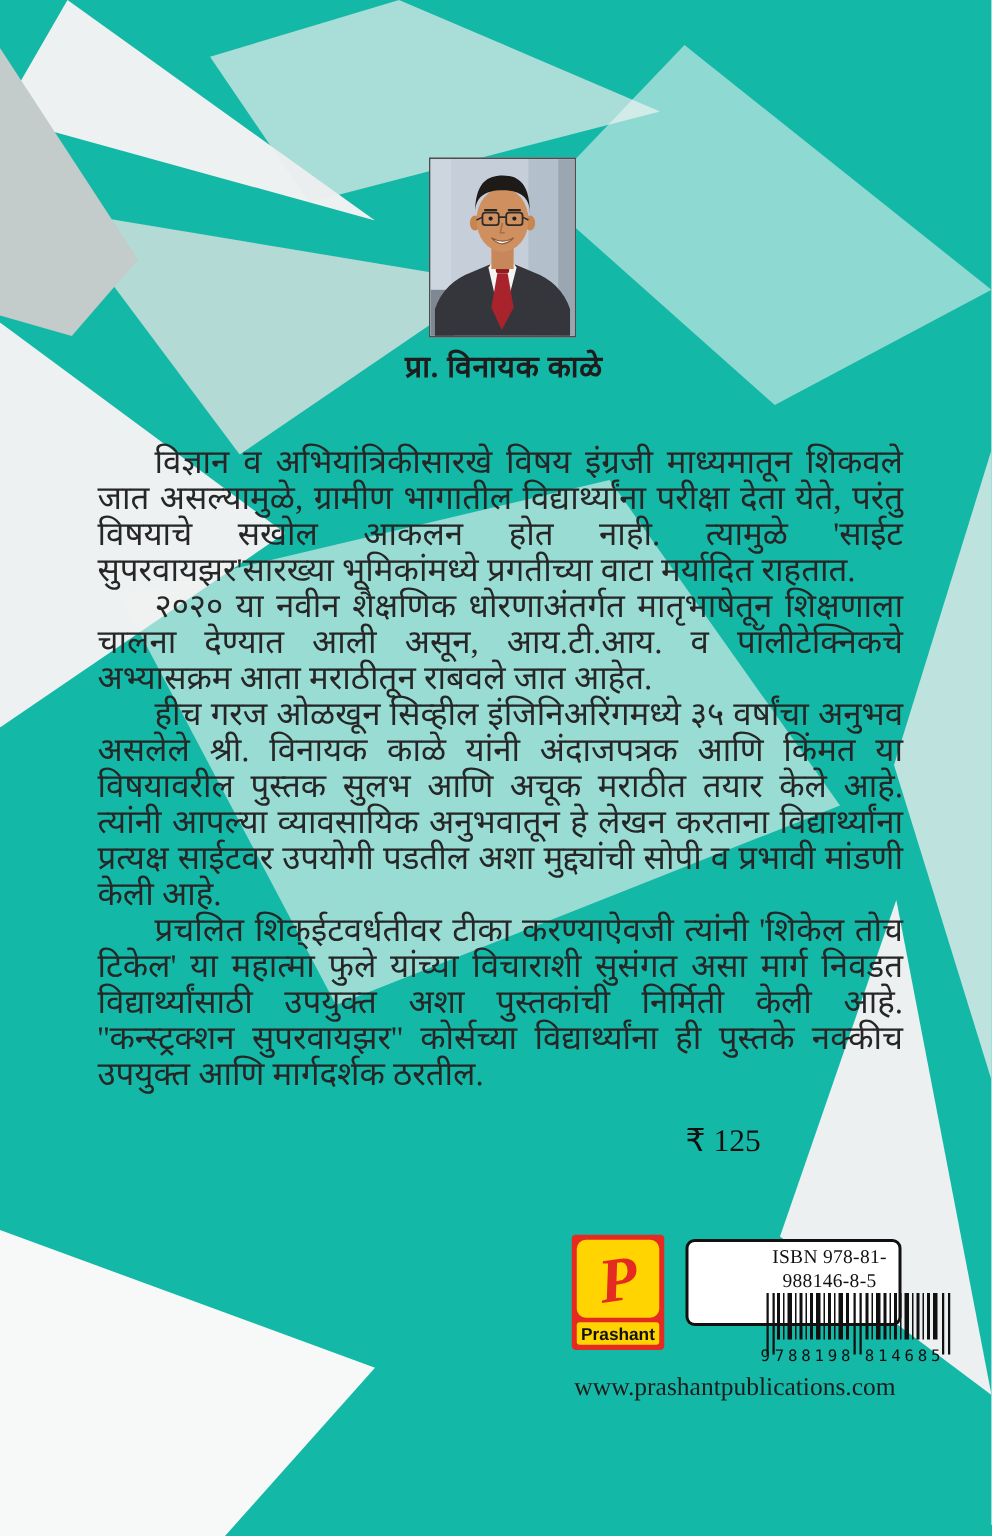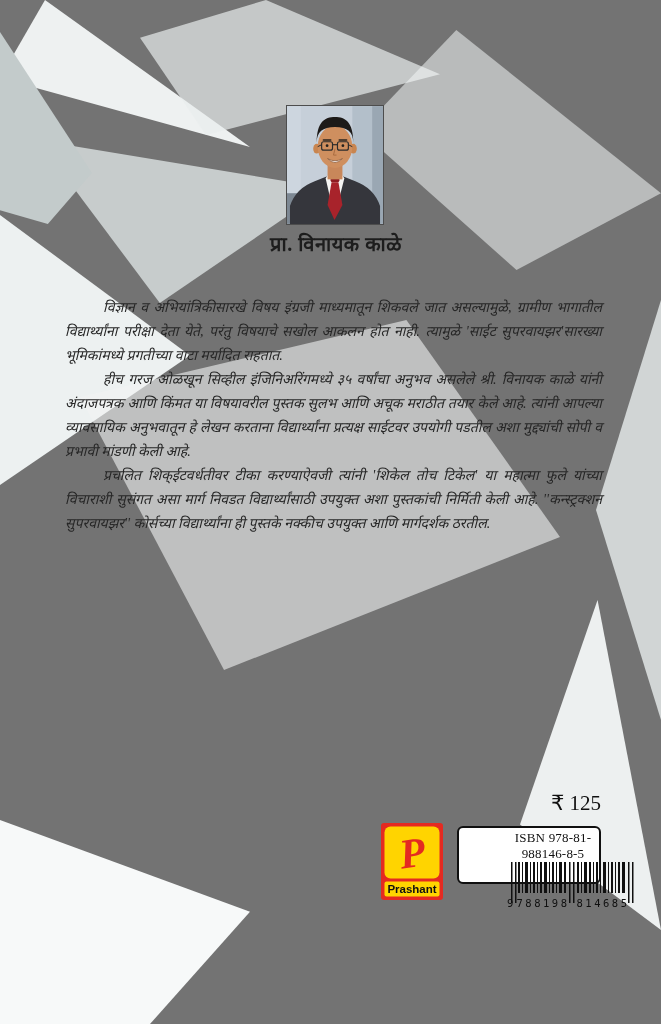--- a/index.html
+++ b/index.html
@@ -1,20 +1,20 @@
 <!DOCTYPE html>
 <html><head>
 <meta charset="utf-8">
 <style>
   * { margin:0; padding:0; box-sizing:border-box; }
   html,body { background:#ffffff; }
   .cover {
     position:relative;
     width:661px; height:1024px;
-    background:#737373;
+    background:#14b8a6;
     overflow:hidden;
     font-family:"Liberation Serif","DejaVu Serif",serif;
   }
   
   .bg { position:absolute; inset:0; z-index:0; }
   .shape { position:absolute; pointer-events:none; }
   .s2 { left:0; top:0; width:250px; height:150px; background:#eef1f1;
         clip-path:polygon(18% 0, 100% 98%, 0 52%); }
   .s3 { left:140px; top:0; width:300px; height:135px; background:#e8eded; opacity:.7;
         clip-path:polygon(42% 0, 100% 55%, 22% 100%, 0 28%); }
@@ -48,30 +48,28 @@
 
   .author-name {
     position:absolute; left:186px; top:230px; width:300px;
     text-align:center;
     font-size:20px; font-weight:bold; color:#1d1d1d;
     letter-spacing:.5px;
   }
 
   .blurb {
     position:absolute; left:65px; top:296px; width:537px;
-    font-size:14px; line-height:24px;
+    font-size:22px; line-height:24px;
     color:#262626;
     text-align:justify;
-    font-style:italic;
   }
   .blurb p { text-indent:38px; margin:0; }
 
   .price {
-    position:absolute; left:457px; top:791px; width:144px;
-    text-align:right;
+    position:absolute; left:457px; top:748px; width:144px;
     font-size:21px; color:#101010;
     font-family:"Liberation Serif","DejaVu Sans",serif;
   }
 
   .logo {
     position:absolute; left:381px; top:823px;
     width:62px; height:77px;
   }
   .logo svg { display:block; width:100%; height:100%; }
 
@@ -161,20 +159,21 @@
         <path d="M48.5,43 L47,49.5 L50,49.5" fill="none" stroke="#a96b40" stroke-width="1"></path>
 
         <path d="M41,53 Q48.5,61 56,53 Q48.5,57.5 41,53 Z" fill="#ffffff" stroke="#8a5a3a" stroke-width="0.8"></path>
       </svg>
     </div>
 
     <div class="author-name">प्रा. विनायक काळे</div>
 
     <div class="blurb">
       <p>विज्ञान व अभियांत्रिकीसारखे विषय इंग्रजी माध्यमातून शिकवले जात असल्यामुळे, ग्रामीण भागातील विद्यार्थ्यांना परीक्षा देता येते, परंतु विषयाचे सखोल आकलन होत नाही. त्यामुळे 'साईट सुपरवायझर'सारख्या भूमिकांमध्ये प्रगतीच्या वाटा मर्यादित राहतात.</p>
+      <p>२०२० या नवीन शैक्षणिक धोरणाअंतर्गत मातृभाषेतून शिक्षणाला चालना देण्यात आली असून, आय.टी.आय. व पॉलीटेक्निकचे अभ्यासक्रम आता मराठीतून राबवले जात आहेत.</p>
       <p>हीच गरज ओळखून सिव्हील इंजिनिअरिंगमध्ये ३५ वर्षांचा अनुभव असलेले श्री. विनायक काळे यांनी अंदाजपत्रक आणि किंमत या विषयावरील पुस्तक सुलभ आणि अचूक मराठीत तयार केले आहे. त्यांनी आपल्या व्यावसायिक अनुभवातून हे लेखन करताना विद्यार्थ्यांना प्रत्यक्ष साईटवर उपयोगी पडतील अशा मुद्द्यांची सोपी व प्रभावी मांडणी केली आहे.</p>
       <p>प्रचलित शिक्ईटवर्धतीवर टीका करण्याऐवजी त्यांनी 'शिकेल तोच टिकेल' या महात्मा फुले यांच्या विचाराशी सुसंगत असा मार्ग निवडत विद्यार्थ्यांसाठी उपयुक्त अशा पुस्तकांची निर्मिती केली आहे. ''कन्स्ट्रक्शन सुपरवायझर'' कोर्सच्या विद्यार्थ्यांना ही पुस्तके नक्कीच उपयुक्त आणि मार्गदर्शक ठरतील.</p>
     </div>
 
     <div class="price">₹ 125</div>
 
     <div class="logo">
       <svg viewBox="0 0 62 77">
         <rect x="0" y="0" width="62" height="77" rx="3" fill="#e42a21"></rect>
         <rect x="3.5" y="3.5" width="55" height="52" rx="6" fill="#ffd400"></rect>
@@ -230,16 +229,17 @@
         </g>
         <g font-family="DejaVu Sans Mono, monospace" font-size="10.5" fill="#101010">
           <text x="0" y="45">9</text>
           <text x="36" y="45" text-anchor="middle" letter-spacing="2.5">788198</text>
           <text x="96" y="45" text-anchor="middle" letter-spacing="2.5">814685</text>
         </g>
       </svg>
     </div>
 
     <div class="contact">
+      <div>www.prashantpublications.com</div>
     </div>
 
   </div>
 </div>
 
 </body></html>

